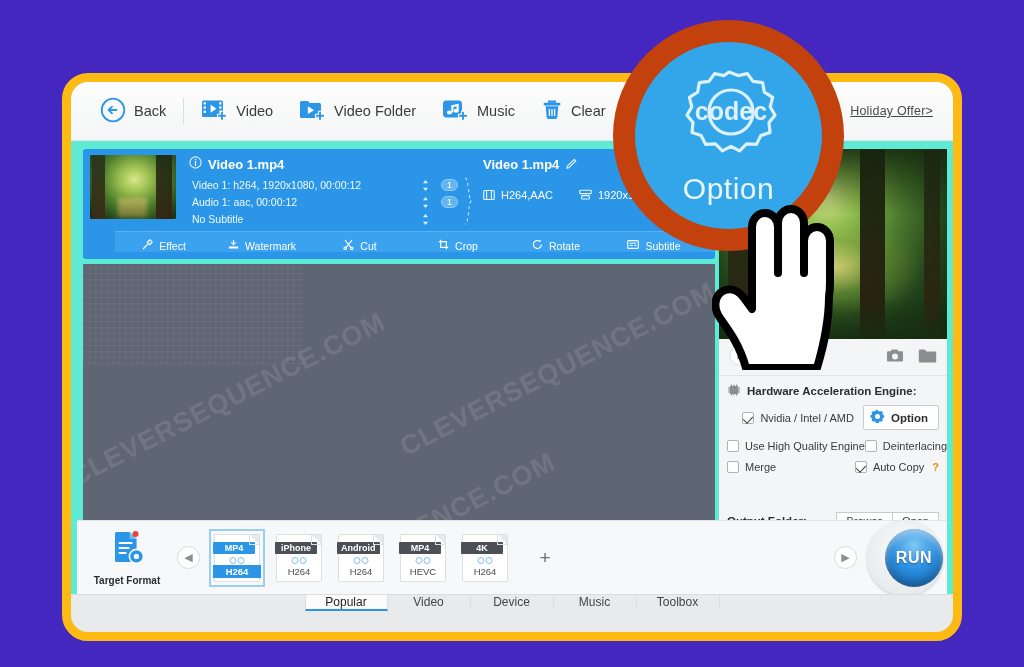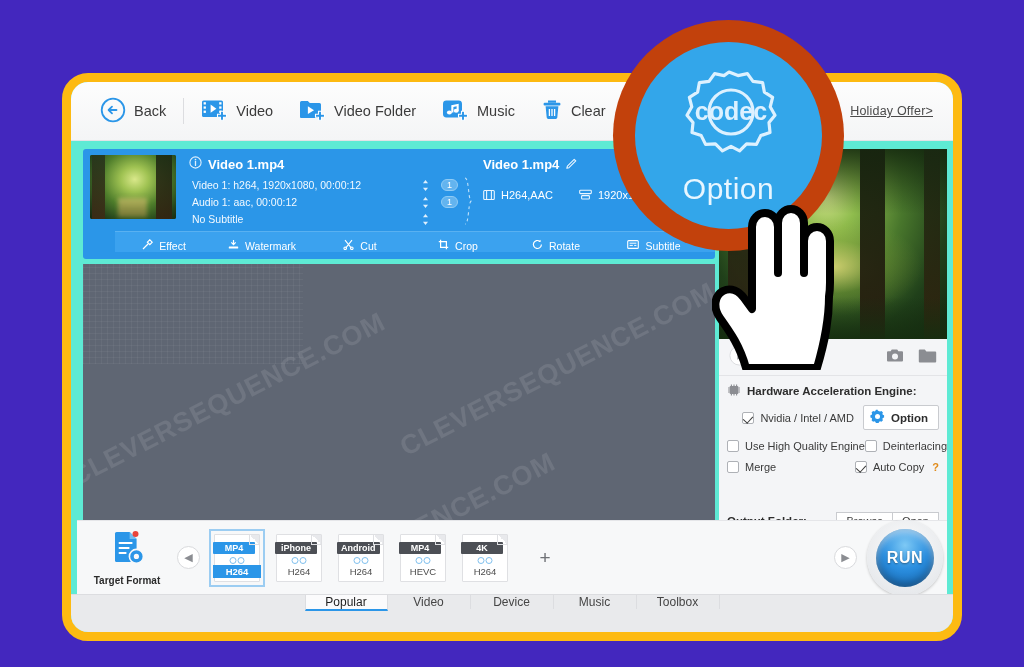--- a/index.html
+++ b/index.html
@@ -252,21 +252,21 @@
     color:#6f7176; font-size: 19px; cursor: pointer; flex:0 0 auto;
   }
   #next-arrow { margin-left: auto; margin-right: 90px; }
 
   
   #run {
     position: absolute; right: 10px; bottom: 36px;
     width: 76px; height: 76px; border-radius: 50%;
     background: radial-gradient(circle at 50% 40%, #fdfdfd, #dfe2e6);
     box-shadow: 0 1px 3px rgba(0,0,0,.22);
-    display: flex; align-items: center; justify-content: center; cursor: pointer;
+    display: flex; align-items: center; justify-content: flex-end; cursor: pointer;
   }
   #run .inner {
     width: 58px; height: 58px; border-radius: 50%;
     background: radial-gradient(circle at 50% 28%, #7ec9f5 0%, #2b8fe0 46%, #1463ad 100%);
     box-shadow: inset 0 -4px 9px rgba(0,0,0,.30), inset 0 4px 7px rgba(255,255,255,.55);
     display: flex; align-items: center; justify-content: center;
     color: #fff; font-size: 16px; font-weight: bold; letter-spacing: .6px;
     text-shadow: 0 1px 2px rgba(0,0,0,.4);
   }
 

